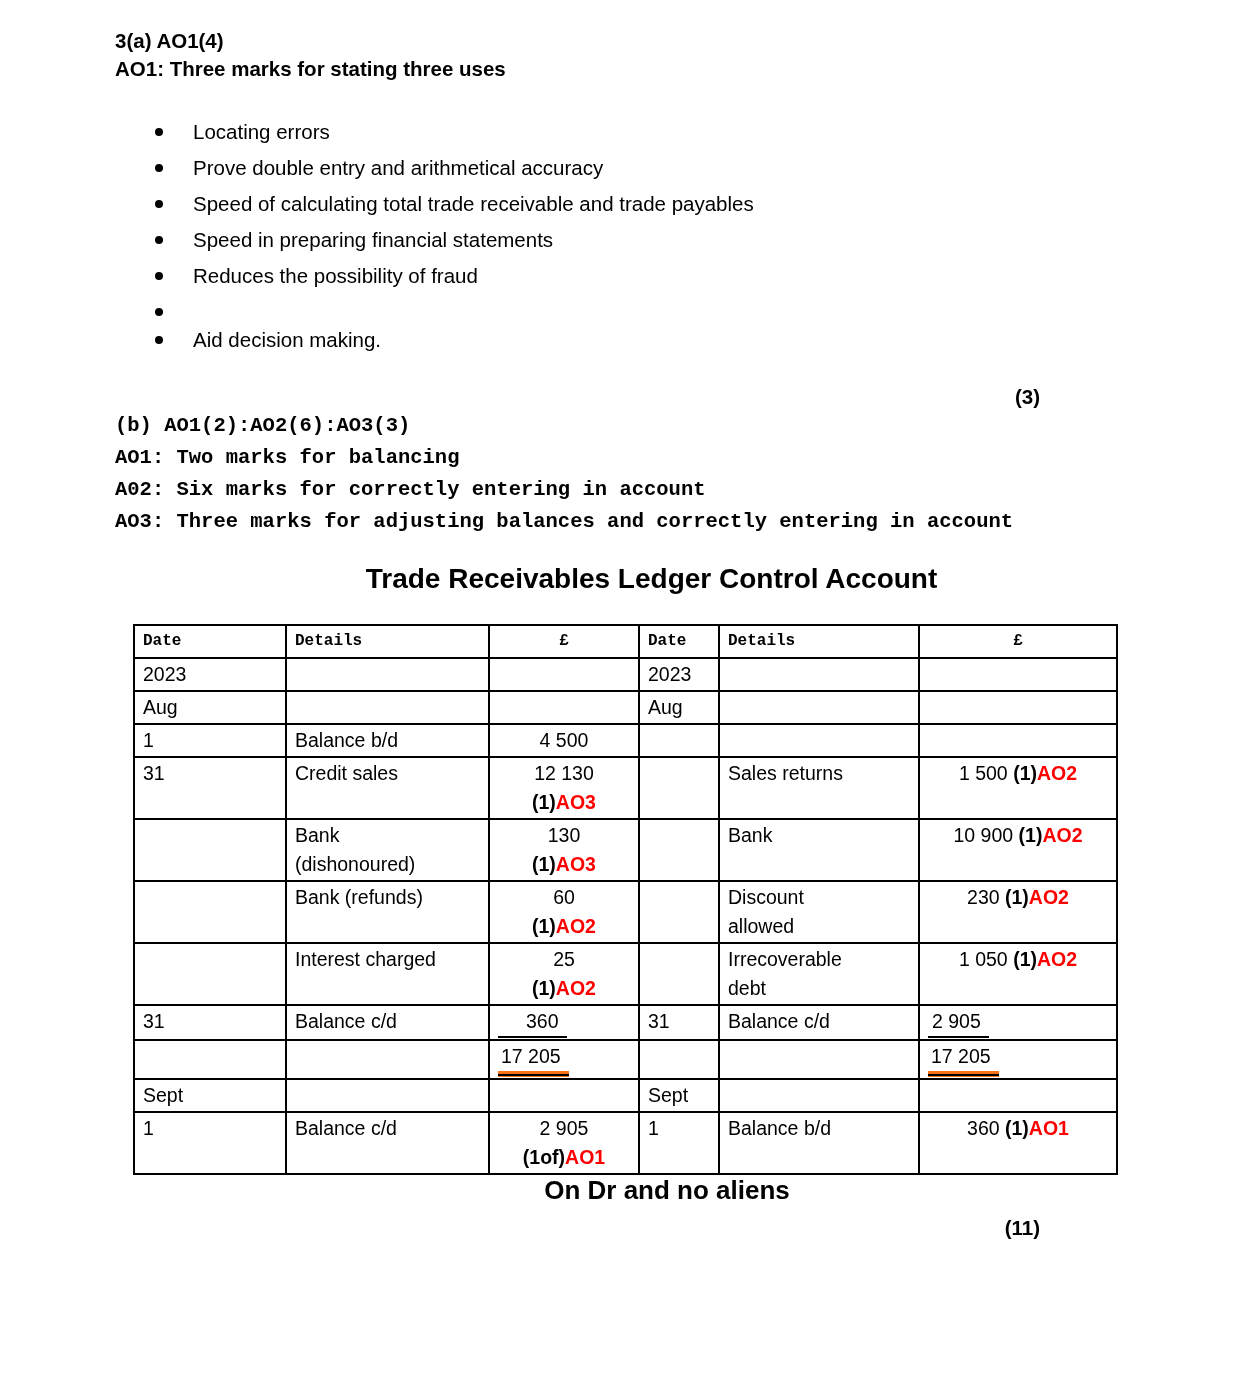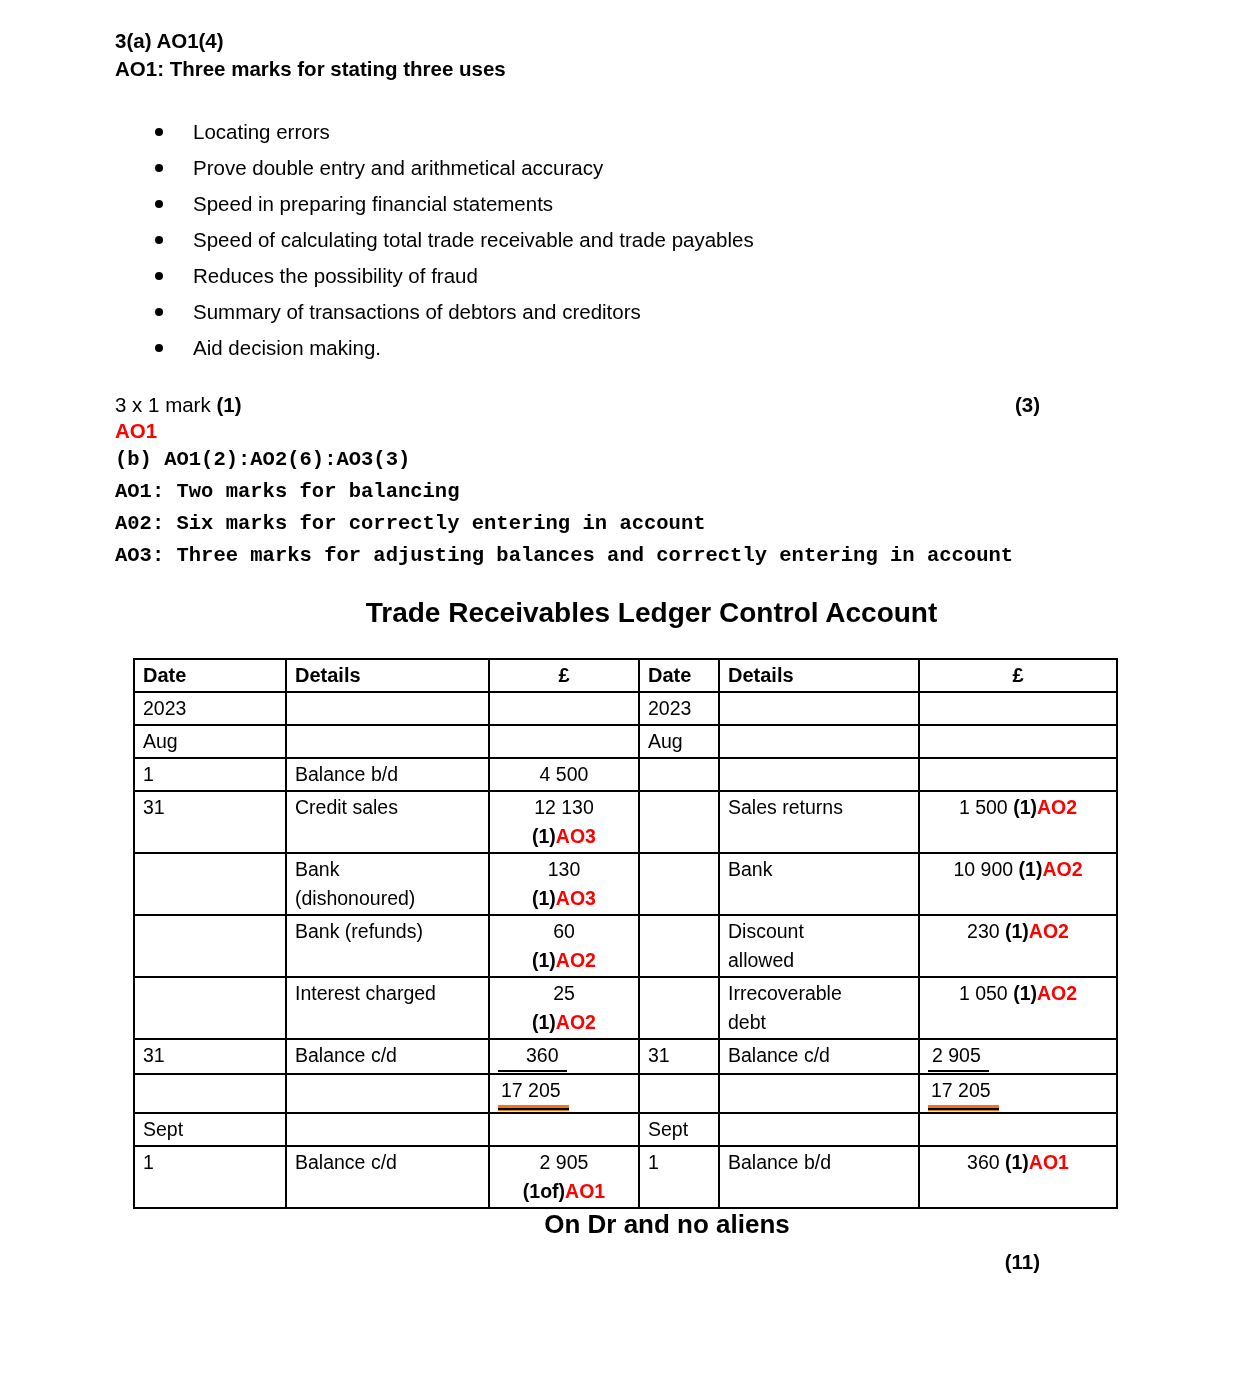--- a/index.html
+++ b/index.html
@@ -28,21 +28,21 @@
   .table-title{margin-top:28px;padding-left:54px;text-align:center;font-weight:bold;font-size:28px;line-height:26px;}
   table.ledger{border-collapse:collapse;table-layout:fixed;width:983px;margin-top:32px;}
   .ledger th,.ledger td{
     border:2px solid var(--table-border,#000);
     padding:1px 8px;
     vertical-align:top;
     line-height:29px;
     font-size:19.5px;
     text-align:left;
   }
-  .ledger th{font-weight:bold;font-size:20px;}
+  .ledger th{font-weight:bold;font-size:16px;font-family:Liberation Mono, monospace;}
   .ledger th.num{text-align:center;}
   .ledger td.num{text-align:center;}
   .ledger td.ul-cell{text-align:left;}
   .details-cell{white-space:pre-line;margin-left:48px;}
   .u-single{display:inline-block;border-bottom:2px solid #000;padding:0 8px 0 4px;}
   .u-indent{padding-left:28px;}
   .u-double{display:inline-block;border-bottom:6px solid #f97316;position:relative;padding:0 8px 0 3px;}
   .u-double::after{content:"";position:absolute;left:0;right:0;bottom:-5px;border-bottom:2px solid #000;}
   .footer-note{width:983px;margin-left:18px;padding-left:85px;box-sizing:border-box;text-align:center;font-weight:bold;font-size:26px;line-height:26px;margin-top:2px;}
   .total-marks{width:925px;text-align:right;font-weight:bold;line-height:26px;}
@@ -62,42 +62,40 @@
         <li>
           <span class="dot"></span>
           <span>Locating errors</span>
         </li>
         <li>
           <span class="dot"></span>
           <span>Prove double entry and arithmetical accuracy</span>
         </li>
         <li>
           <span class="dot"></span>
+          <span>Speed of calculating total trade receivable and trade payables</span>
+        </li>
+        <li>
+          <span class="dot"></span>
           <span>Speed in preparing financial statements</span>
         </li>
         <li>
           <span class="dot"></span>
-          <span>Speed of calculating total trade receivable and trade payables</span>
-        </li>
-        <li>
-          <span class="dot"></span>
           <span>Reduces the possibility of fraud</span>
         </li>
         <li>
           <span class="dot"></span>
-          <span>Summary of transactions of debtors and creditors</span>
         </li>
         <li>
           <span class="dot"></span>
           <span>Aid decision making.</span>
         </li>
       </ul>
 
     <div class="mark-row">
-      <div><span>3 x 1 mark</span> <span class="mk">(1)</span> <span class="ao">AO1</span></div>
       <div class="total-marks total-a">(3)</div>
     </div>
   </div>
 
   <div class="section-b">
     <div class="heading-line">(b) AO1(2):AO2(6):AO3(3)</div>
     <div>
         <div class="heading-line">AO1: Two marks for balancing</div>
         <div class="heading-line">A02: Six marks for correctly entering in account</div>
         <div class="heading-line">AO3: Three marks for adjusting balances and correctly entering in account</div>

